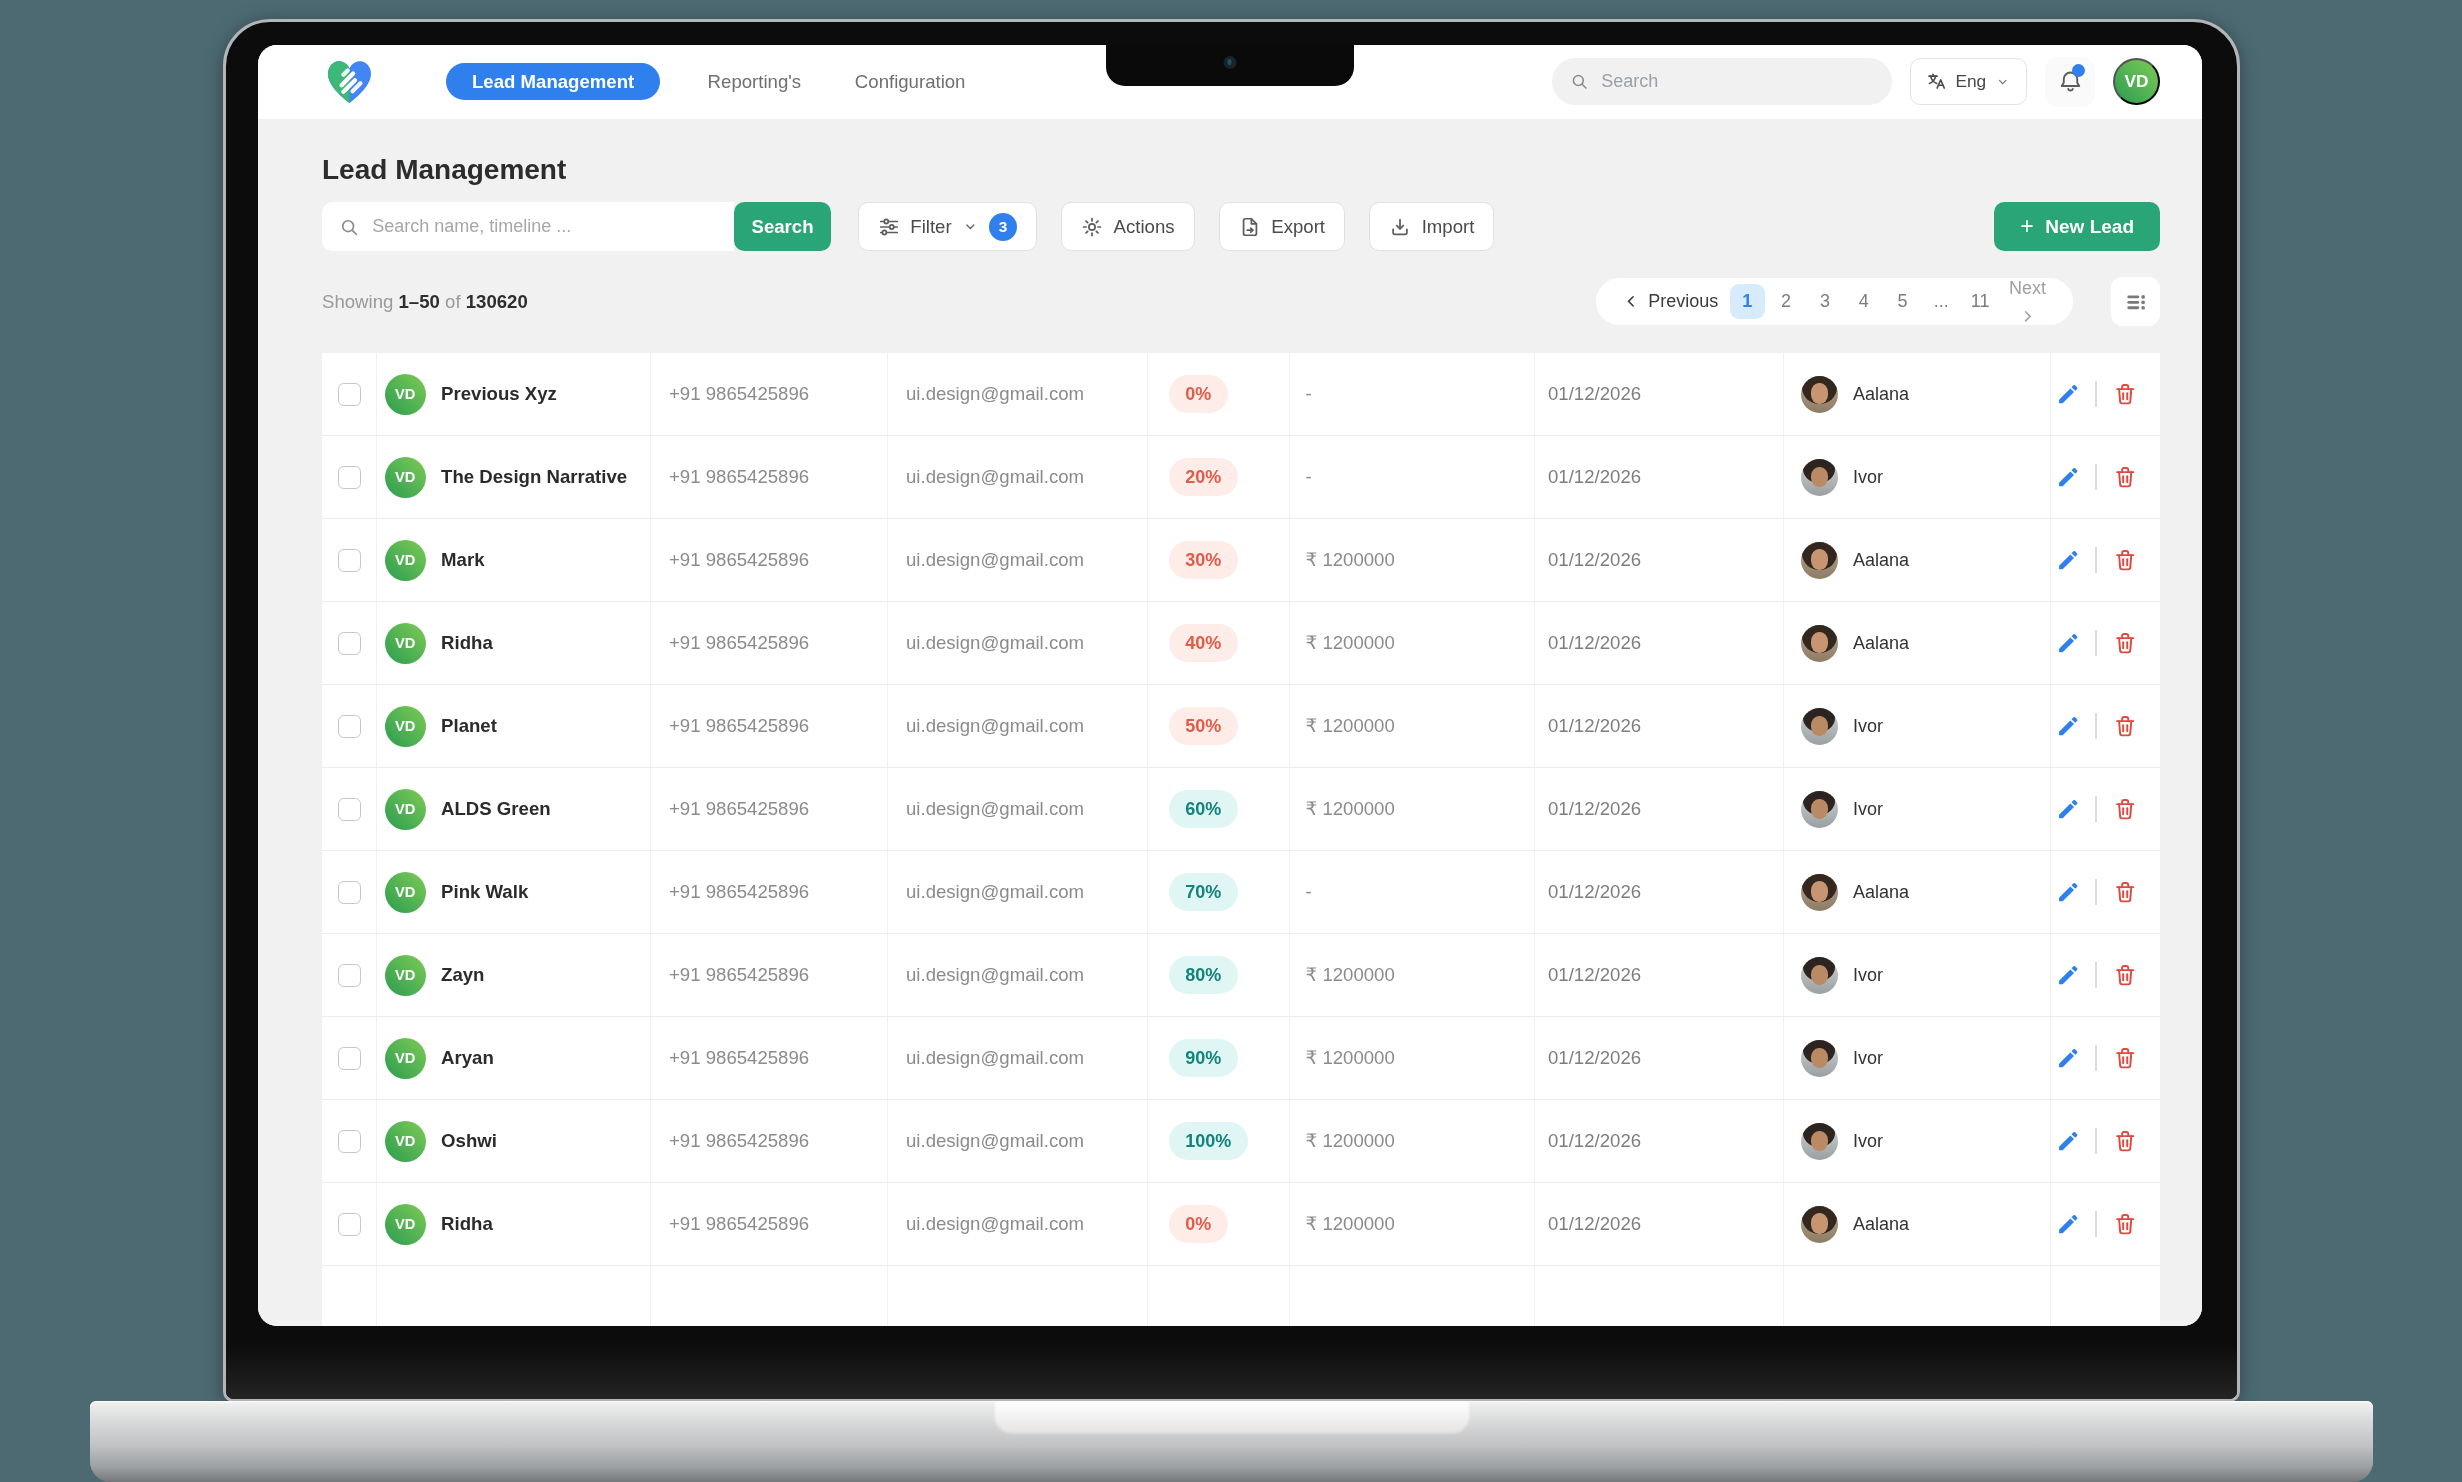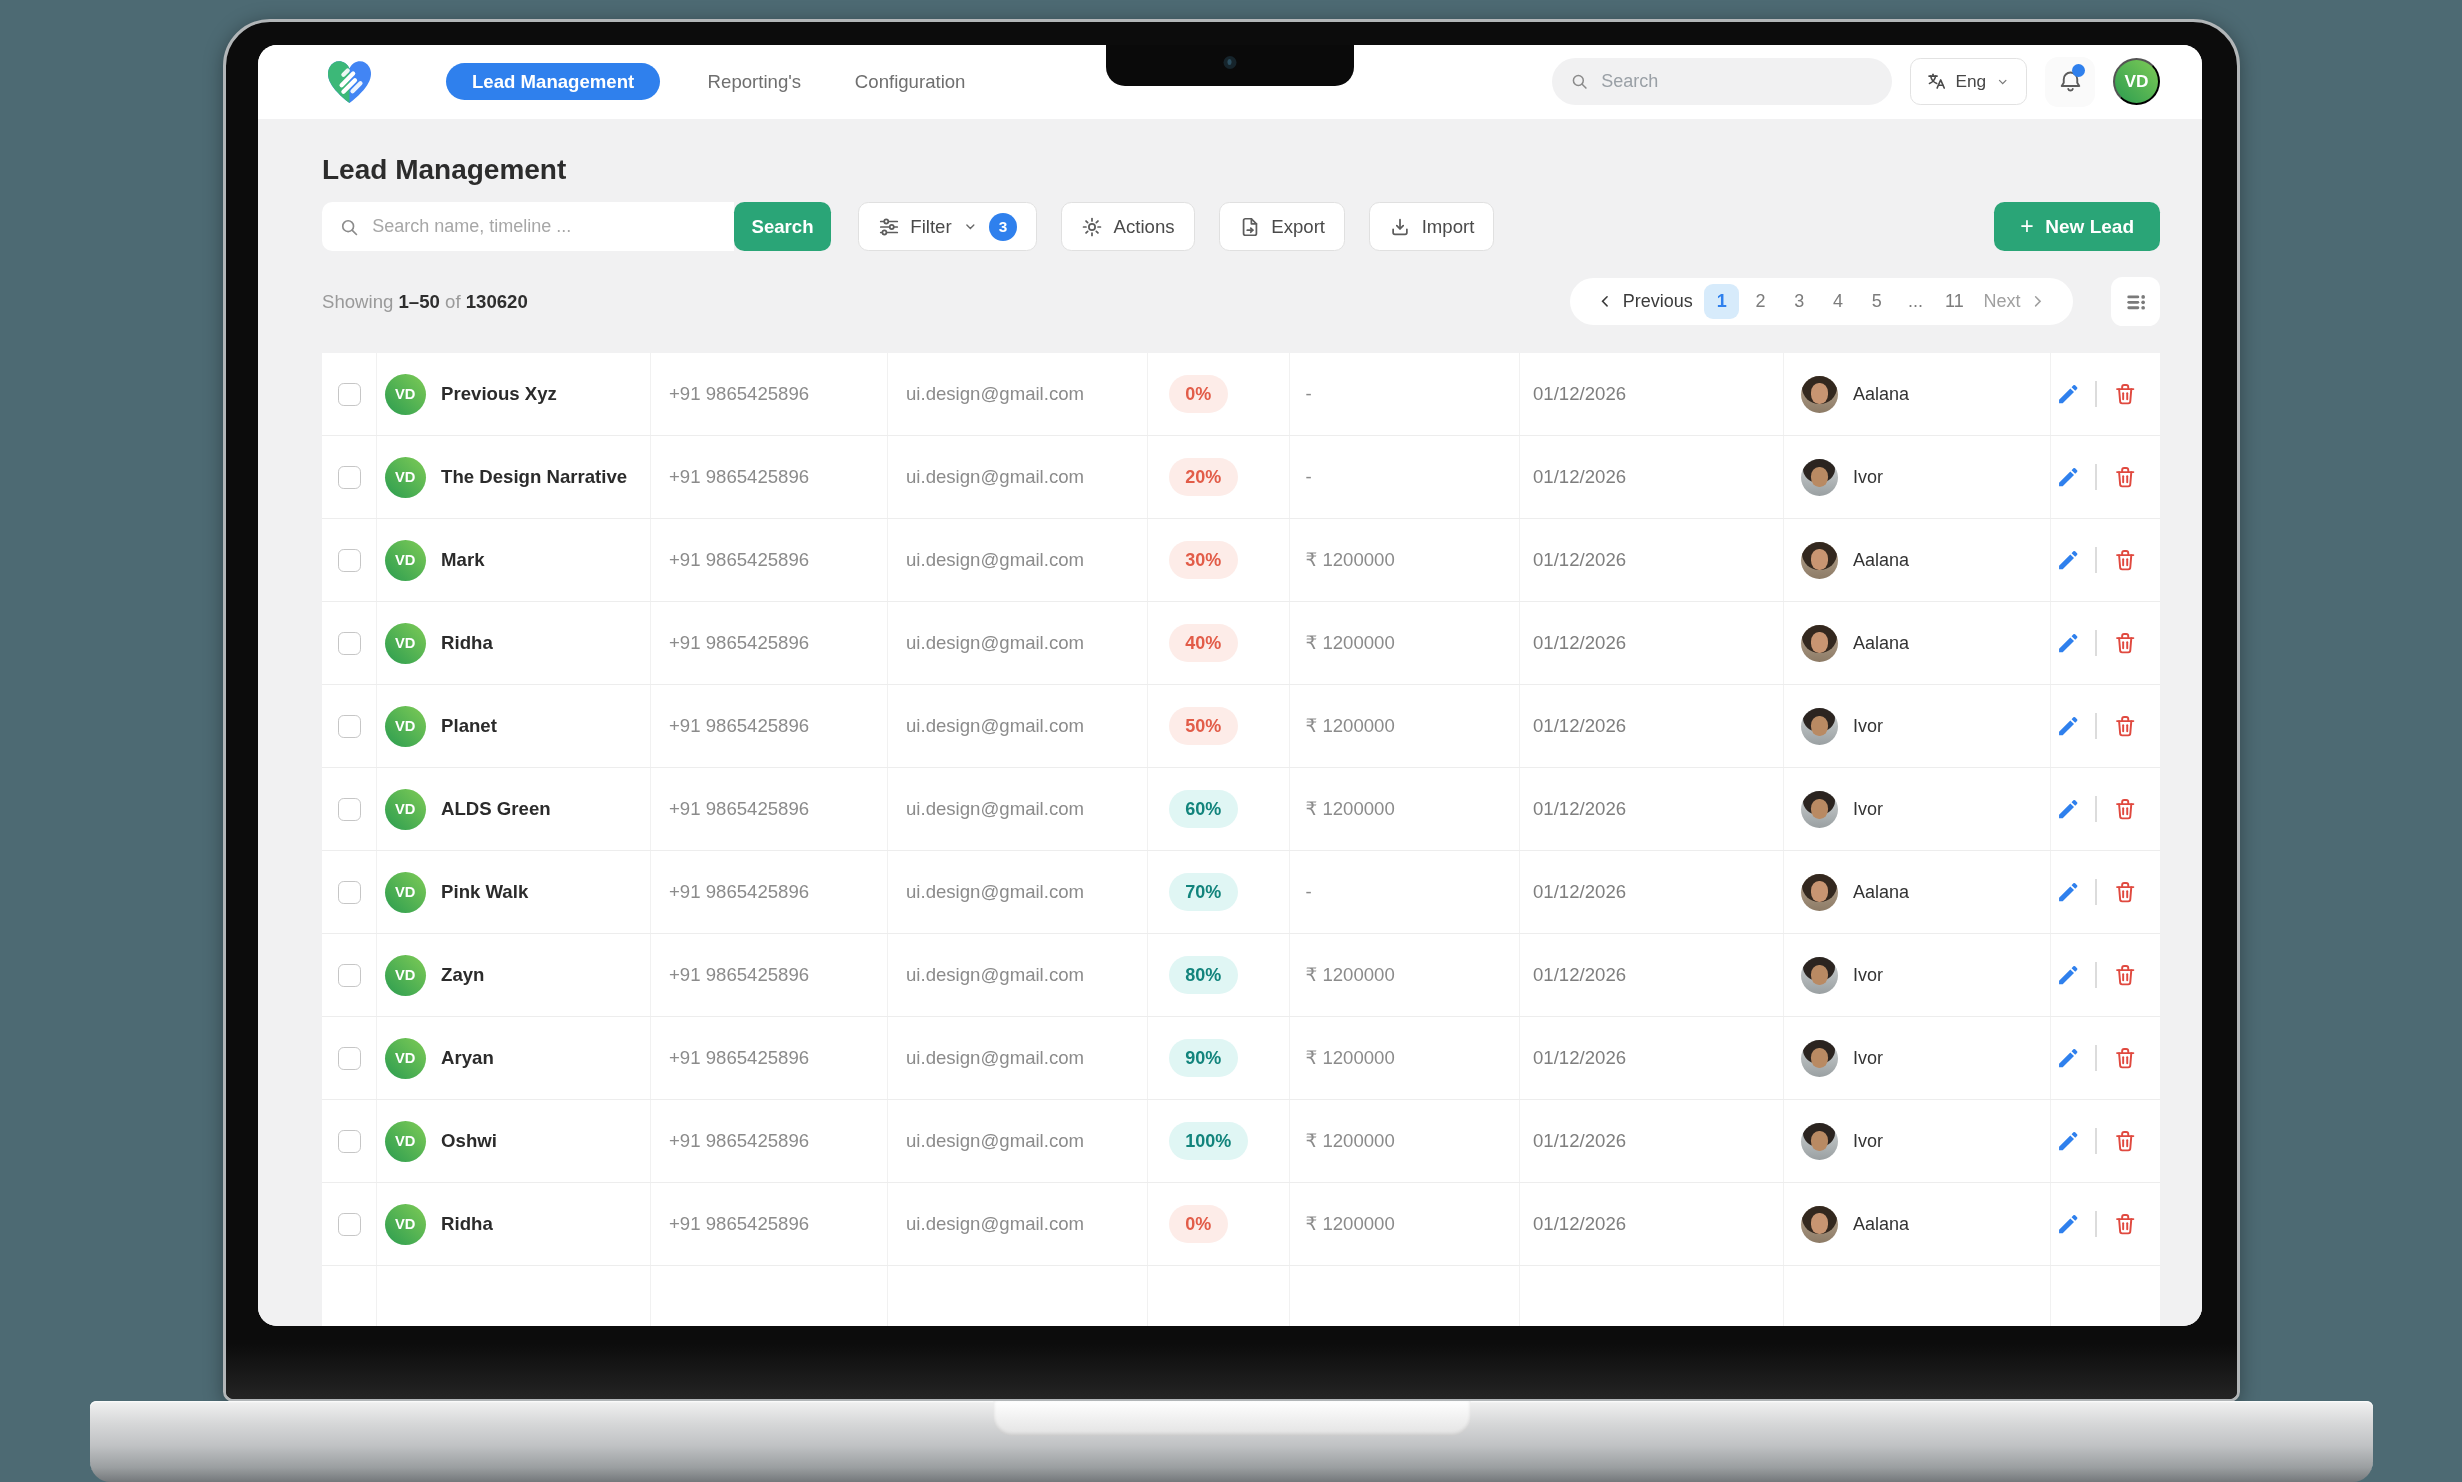--- a/index.html
+++ b/index.html
@@ -65,21 +65,21 @@
   .new-lead{margin-left:auto;height:49px;background:#2aa577;border:none;border-radius:10.3px;color:#fff;font-size:19px;font-weight:700;display:flex;align-items:center;gap:11.5px;padding:0 26px;cursor:pointer;font-family:inherit;}
   .plus{font-size:23px;font-weight:400;line-height:1;}
   
   .meta-row{margin-top:27px;display:flex;align-items:center;height:47px;}
   .showing{font-size:18.6px;color:#9a9a9a;}
   .showing b{color:#2e2e2e;}
   .pager{margin-left:auto;background:#fff;border-radius:24.4px;height:47px;display:flex;align-items:center;padding:0 20.5px;gap:5.1px;}
   .pg-btn{border:none;background:none;font-size:18px;color:#7c7c7c;cursor:pointer;font-family:inherit;min-width:35px;height:35px;border-radius:9px;display:flex;align-items:center;justify-content:center;}
   .pg-btn.active{background:#d7ebfb;color:#2f80ed;font-weight:700;}
   .pg-prev{display:flex;align-items:center;gap:9px;border:none;background:none;font-size:18px;color:#3b3b3b;cursor:pointer;font-family:inherit;padding:0 6.4px;}
-  .pg-next{display:flex;align-items:center;gap:9px;border:none;background:none;font-size:18px;color:#a0a0a0;cursor:pointer;font-family:inherit;padding:0 6.4px;}
+  .pg-next{display:flex;align-items:center;gap:9px;border:none;background:none;font-size:18px;color:#a0a0a0;cursor:pointer;font-family:inherit;padding:0 6.4px;flex-direction:column;}
   .view-btn{margin-left:38px;width:49px;height:49px;border-radius:11.5px;background:#fff;border:none;display:flex;align-items:center;justify-content:center;cursor:pointer;}
   
   .table{margin-top:28px;}
   .grid{display:grid;grid-template-columns:54px 274px 237px 260px 142px 230px 264px 267px 110px;}
   .t-head{height:45px;background:#cbcbcb;border-radius:15.4px 15.4px 0 0;align-items:center;font-size:16.7px;font-weight:700;color:#3d3d3d;letter-spacing:0.3px;}
   .th{display:flex;align-items:center;padding-left:18px;}
   .th.first{justify-content:center;padding-left:0;}
   .th.lead{padding-left:19px;}
   .th.last{justify-content:flex-end;padding-right:22px;padding-left:0;}
   .t-body{background:#fff;}
@@ -89,21 +89,21 @@
   .checkbox{width:23px;height:23px;border:1.9px solid #c6c6c6;border-radius:5.8px;background:#fff;cursor:pointer;box-sizing:border-box;}
   .c-lead{gap:15.4px;padding-left:7.7px;}
   .vd-avatar{width:41px;height:41px;border-radius:50%;background:linear-gradient(225deg,#7ecb56,#2b9c50);color:#fff;font-size:14.7px;font-weight:700;display:flex;align-items:center;justify-content:center;flex:none;}
   .lead-name{font-size:18.6px;font-weight:700;color:#2b2b2b;}
   .c-phone,.c-email{padding-left:18px;font-size:18.6px;color:#8b8b8b;}
   .c-prob{padding-left:20.5px;}
   .pill{padding:8.3px 16.7px;border-radius:20.5px;font-size:18px;font-weight:700;}
   .pill.red{color:#e25c48;background:#fdece8;}
   .pill.teal{color:#12847c;background:#e0f6f4;}
   .c-rev{padding-left:15.4px;font-size:18.6px;color:#8b8b8b;}
-  .c-date{padding-left:13px;font-size:18.6px;color:#7e7e7e;}
+  .c-date{padding-left:13px;font-size:18.6px;color:#7e7e7e;margin-left:15px;}
   .c-sales{gap:15.4px;padding-left:16.7px;font-size:18px;color:#333;}
   .s-avatar{width:37px;height:37px;border-radius:50%;position:relative;overflow:hidden;flex:none;}
   .s-avatar.aalana{background:linear-gradient(180deg,#b9a894,#8d7b66);}
   .s-avatar.aalana::before{content:"";position:absolute;left:1.3px;top:-5.1px;width:35px;height:33px;border-radius:50%;background:#33281f;}
   .s-avatar.aalana::after{content:"";position:absolute;left:10.3px;top:7.7px;width:17.3px;height:20.5px;border-radius:46%;background:#c89572;}
   .s-avatar.ivor{background:linear-gradient(180deg,#cfd3d4,#9aa0a2);}
   .s-avatar.ivor::before{content:"";position:absolute;left:2.6px;top:-3.8px;width:32px;height:28px;border-radius:50%;background:#2b2420;}
   .s-avatar.ivor::after{content:"";position:absolute;left:10.3px;top:8.3px;width:17.3px;height:20px;border-radius:46%;background:#b98a63;}
   .c-actions{justify-content:flex-end;gap:15.4px;padding-right:23px;}
   .icon-btn{border:none;background:none;cursor:pointer;display:flex;align-items:center;justify-content:center;padding:0;}

